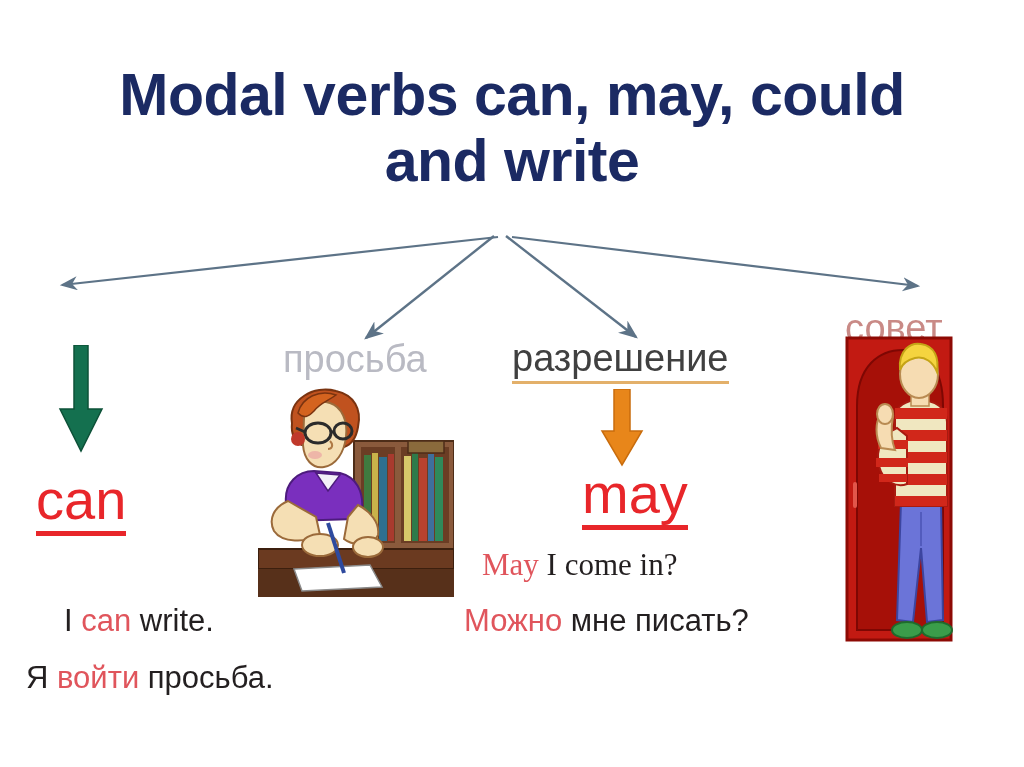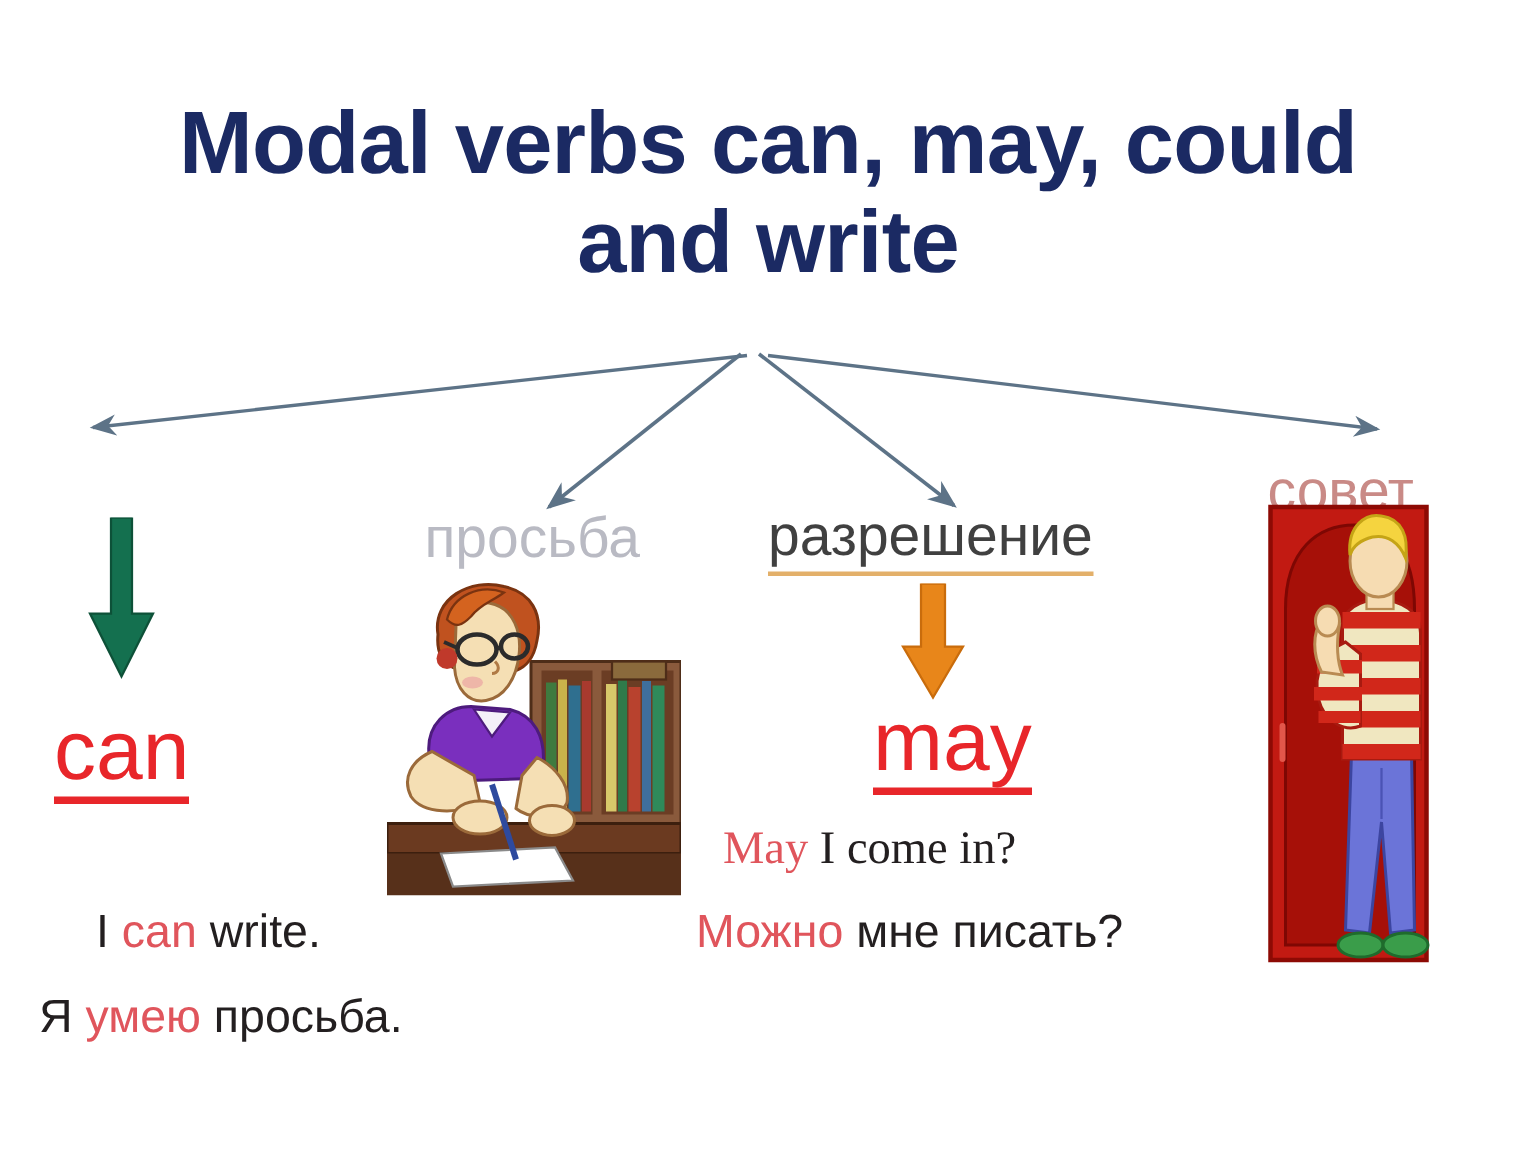--- a/index.html
+++ b/index.html
@@ -172,21 +172,21 @@
 
   <div class="modal-word" id="word-can">can</div>
 
   <div class="modal-word" id="word-may">may</div>
 
   <div class="example" id="example-can-en">
     <span>I </span><span class="hl">can</span><span> write.</span>
   </div>
 
   <div class="example" id="example-can-ru">
-    <span>Я </span><span class="hl">умею</span><span> просьба.</span>
+    <span>Я </span><span class="hl">войти</span><span> просьба.</span>
   </div>
 
   <div class="example" id="example-may-en">
     <span></span><span class="hl">May</span><span> I come in?</span>
   </div>
 
   <div class="example" id="example-may-ru">
     <span></span><span class="hl">Можно</span><span> мне писать?</span>
   </div>
 

